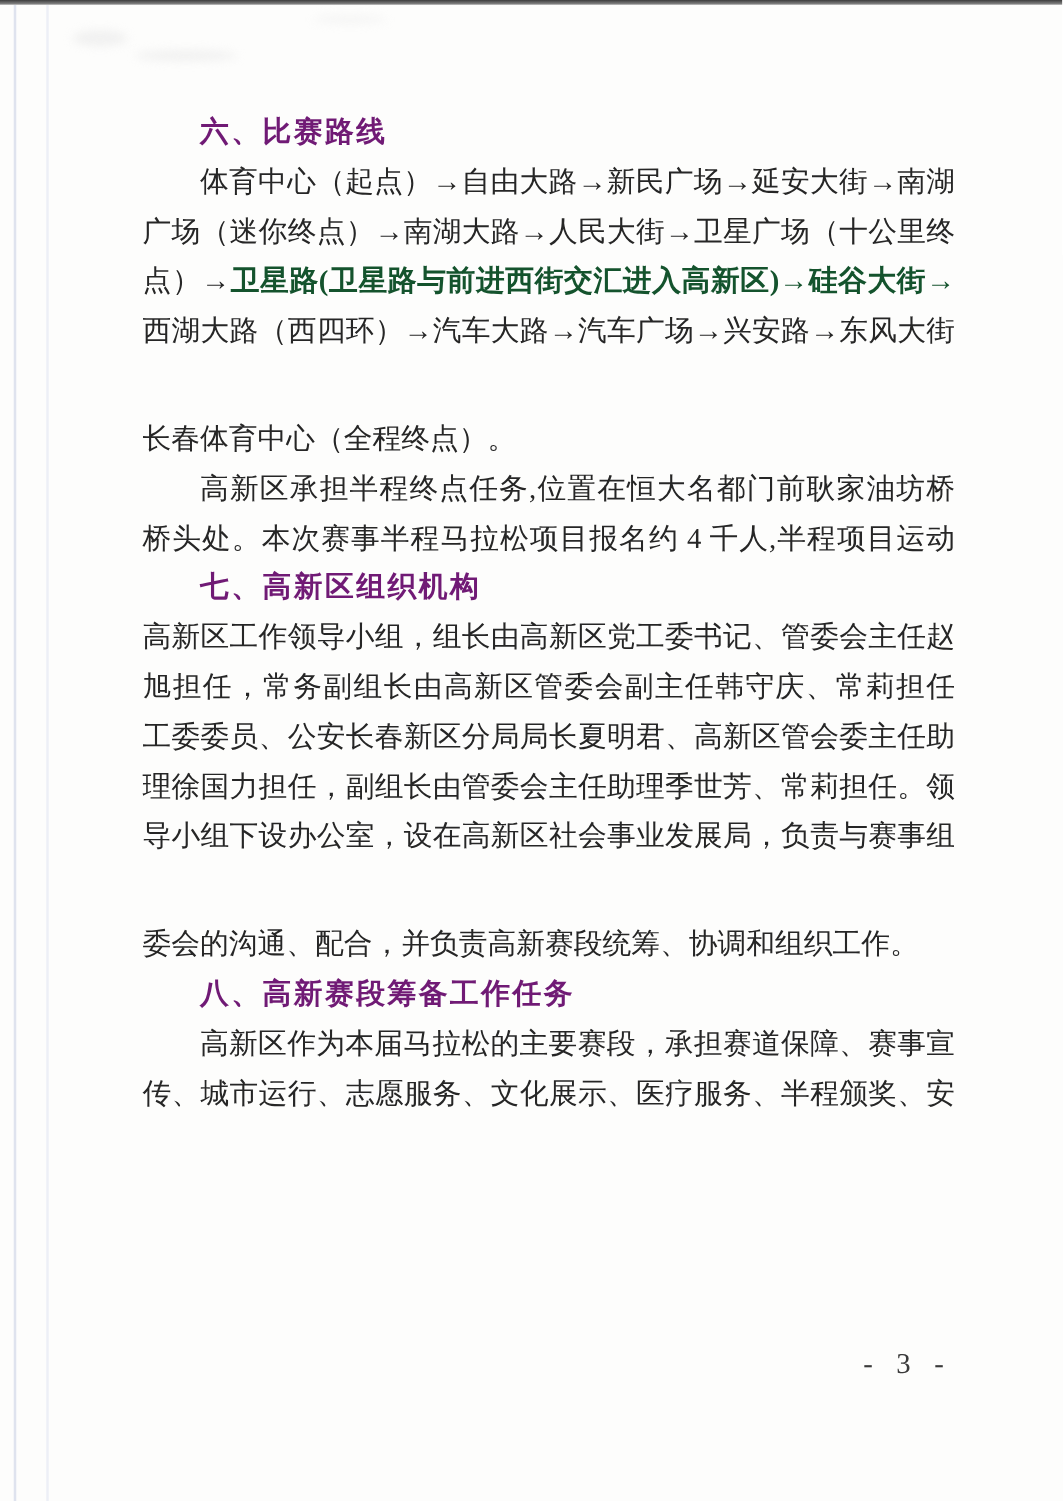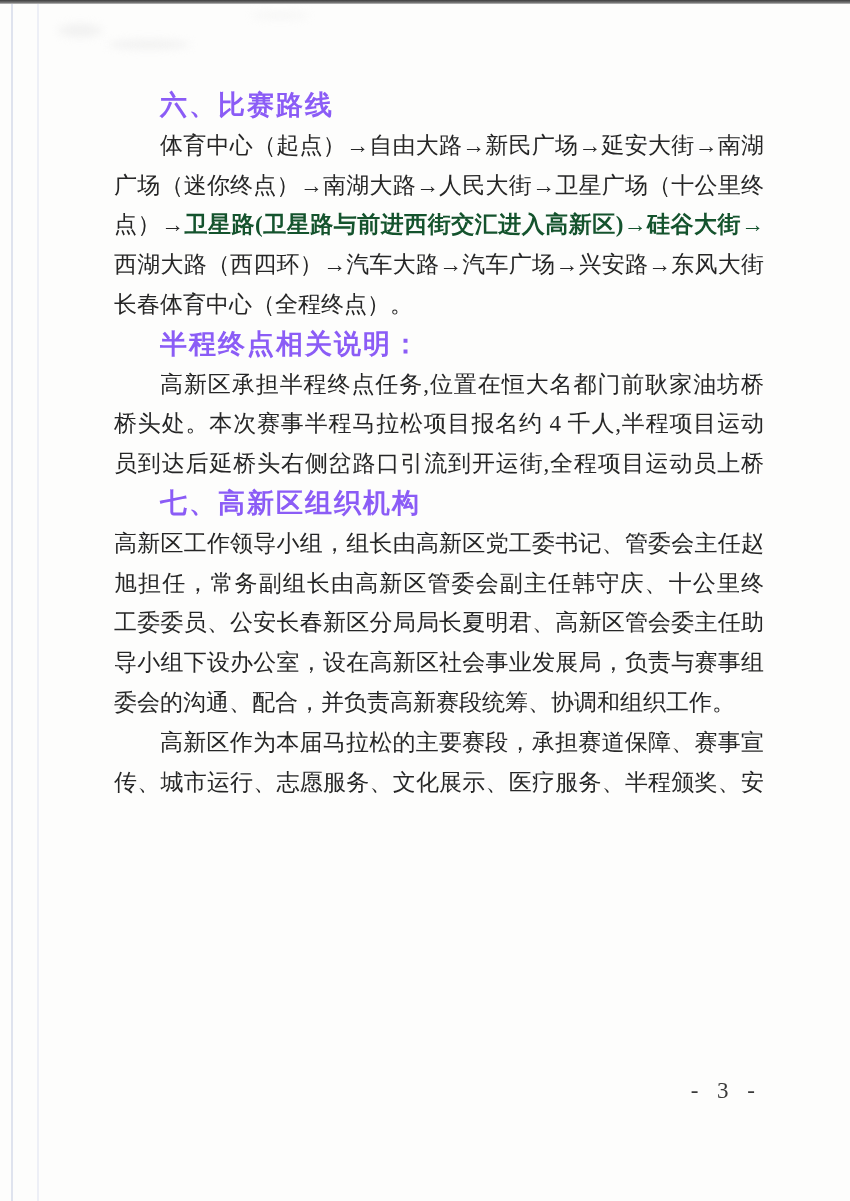--- a/index.html
+++ b/index.html
@@ -55,33 +55,34 @@
     width: 650px;
   }
   .row {
     height: 39.8px;
     line-height: 39.8px;
     white-space: nowrap;
   }
   .row.heading {
     font-family: "Liberation Sans", "DejaVu Sans", sans-serif;
     font-weight: 700;
-    font-size: 27px;
-    color: #8b5cf6;
+    font-size: 23px;
+    color: #701a75;
     padding-left: 46px;
     letter-spacing: 2px;
   }
   .row.line {
     font-size: 23px;
     text-align: justify;
     text-align-last: justify;
     white-space: normal;
   }
   .row.line.last {
     text-align-last: left;
+    margin-top: 46px;
   }
   .row.line.indent {
     text-indent: 46px;
   }
   .seg.bold {
     font-weight: 700;
     color: #14532d;
   }
   
   .page-number {
@@ -106,29 +107,29 @@
   <div class="scan-smudge smudge-b"></div>
   <div class="scan-smudge smudge-c"></div>
 
   <div class="text-block">
       <div class="row heading">六、比赛路线</div>
       <div class="row line indent"><span class="seg">体育中心（起点）→自由大路→新民广场→延安大街→南湖</span></div>
       <div class="row line"><span class="seg">广场（迷你终点）→南湖大路→人民大街→卫星广场（十公里终</span></div>
       <div class="row line"><span class="seg">点）→</span><span class="seg bold">卫星路(卫星路与前进西街交汇进入高新区)→硅谷大街→</span></div>
       <div class="row line"><span class="seg">西湖大路（西四环）→汽车大路→汽车广场→兴安路→东风大街</span></div>
       <div class="row line last"><span class="seg">长春体育中心（全程终点）。</span></div>
-      <div class="row heading">半程终点相关说明：</div>
       <div class="row line indent"><span class="seg">高新区承担半程终点任务,位置在恒大名都门前耿家油坊桥</span></div>
       <div class="row line"><span class="seg">桥头处。本次赛事半程马拉松项目报名约 4 千人,半程项目运动</span></div>
-      <div class="row line"><span class="seg">员到达后延桥头右侧岔路口引流到开运街,全程项目运动员上桥</span></div>
       <div class="row heading">七、高新区组织机构</div>
       <div class="row line"><span class="seg">高新区工作领导小组，组长由高新区党工委书记、管委会主任赵</span></div>
-      <div class="row line"><span class="seg">旭担任，常务副组长由高新区管委会副主任韩守庆、十公里终</span></div>
+      <div class="row line"><span class="seg">旭担任，常务副组长由高新区管委会副主任韩守庆、常莉担任</span></div>
       <div class="row line"><span class="seg">工委委员、公安长春新区分局局长夏明君、高新区管会委主任助</span></div>
+      <div class="row line"><span class="seg">理徐国力担任，副组长由管委会主任助理季世芳、常莉担任。领</span></div>
       <div class="row line"><span class="seg">导小组下设办公室，设在高新区社会事业发展局，负责与赛事组</span></div>
       <div class="row line last"><span class="seg">委会的沟通、配合，并负责高新赛段统筹、协调和组织工作。</span></div>
+      <div class="row heading">八、高新赛段筹备工作任务</div>
       <div class="row line indent"><span class="seg">高新区作为本届马拉松的主要赛段，承担赛道保障、赛事宣</span></div>
       <div class="row line"><span class="seg">传、城市运行、志愿服务、文化展示、医疗服务、半程颁奖、安</span></div>
     </div>
 
   <div class="page-number">- 3 -</div>
 
 </div>
 
 </body></html>

